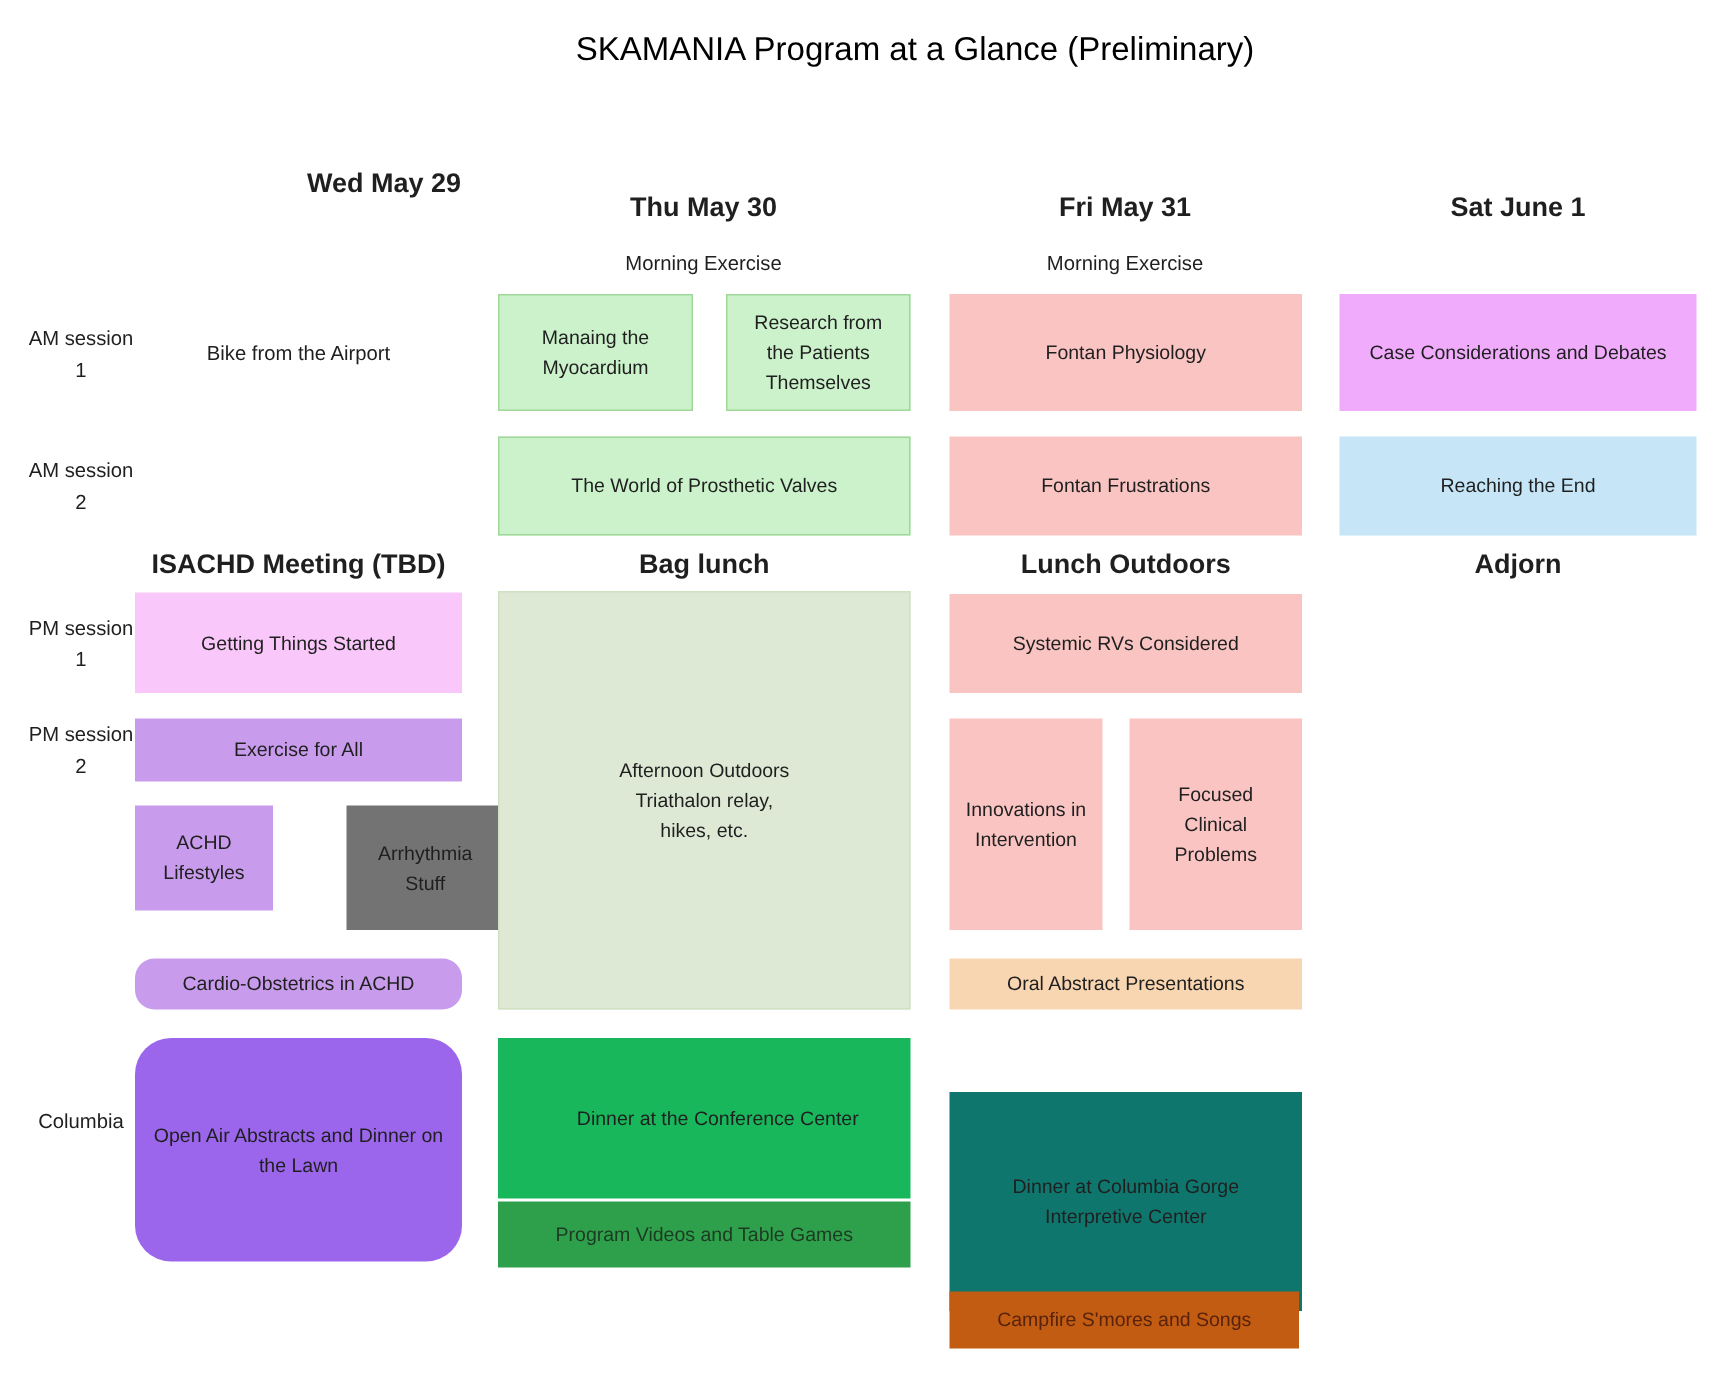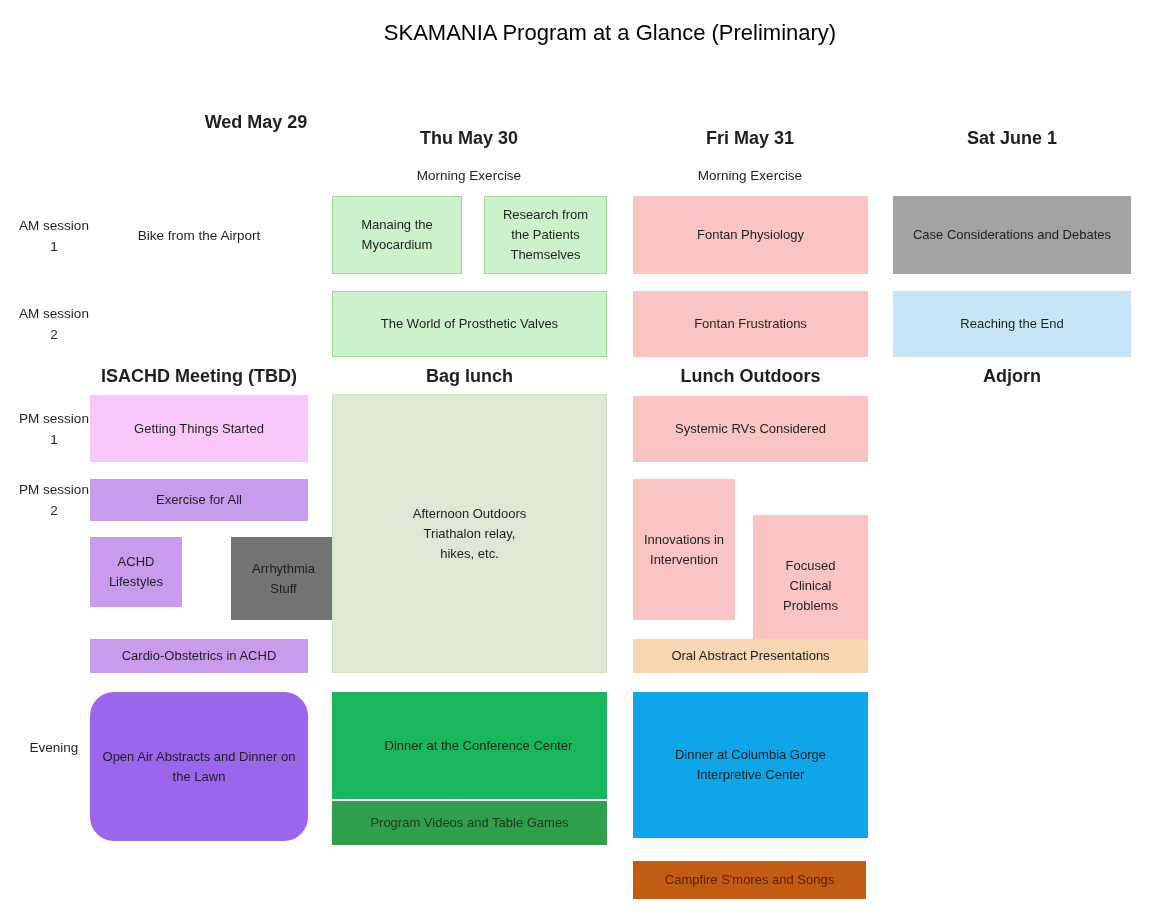--- a/index.html
+++ b/index.html
@@ -75,47 +75,47 @@
 <div class="abs hdr hdr-thu">Thu May 30</div>
 <div class="abs hdr hdr-fri">Fri May 31</div>
 <div class="abs hdr hdr-sat">Sat June 1</div>
 <div class="abs center note-thu">Morning Exercise</div>
 <div class="abs center note-fri">Morning Exercise</div>
 
 <div class="abs center rowlbl lbl-am1">AM session 1</div>
 <div class="abs center rowlbl lbl-am2">AM session 2</div>
 <div class="abs center rowlbl lbl-pm1">PM session 1</div>
 <div class="abs center rowlbl lbl-pm2">PM session 2</div>
-<div class="abs center rowlbl lbl-eve">Evening</div>
+<div class="abs center rowlbl lbl-eve">Columbia</div>
 
 <div class="abs center mid mid-wed">ISACHD Meeting (TBD)</div>
 <div class="abs center mid mid-thu">Bag lunch</div>
 <div class="abs center mid mid-fri">Lunch Outdoors</div>
 <div class="abs center mid mid-sat">Adjorn</div>
 
 <div class="abs center txt b-bike">Bike from the Airport</div>
 <div class="abs center box b-getting" style="background-color: rgb(249, 199, 249);">Getting Things Started</div>
 <div class="abs center box b-exercise" style="background-color: rgb(200, 155, 236);">Exercise for All</div>
 <div class="abs center box b-achd" style="background-color: rgb(200, 155, 236);">ACHD Lifestyles</div>
 <div class="abs center box b-arrhy" style="background-color: #737373; margin-left: 28px;">Arrhythmia Stuff</div>
-<div class="abs center box b-cardio" style="background-color: rgb(200, 155, 236);">Cardio-Obstetrics in ACHD</div>
+<div class="abs center box b-cardio" style="background-color: rgb(200, 155, 236); border-radius: 13px;">Cardio-Obstetrics in ACHD</div>
 <div class="abs center box b-openair" style="background-color: rgb(155, 102, 236);">Open Air Abstracts and Dinner on the Lawn</div>
 
 <div class="abs center box bd-green b-managing" style="background-color: rgb(203, 242, 202);">Manaing the Myocardium</div>
 <div class="abs center box bd-green b-research" style="background-color: rgb(203, 242, 202);">Research from the Patients Themselves</div>
 <div class="abs center box bd-green b-valves" style="background-color: rgb(203, 242, 202);">The World of Prosthetic Valves</div>
 <div class="abs center box preline bd-sage b-afternoon" style="background-color: rgb(221, 233, 213);">Afternoon Outdoors
 Triathalon relay,
 hikes, etc.</div>
 <div class="abs center box b-thudinner" style="background-color: rgb(25, 183, 92);">Dinner at the Conference Center</div>
 <div class="abs center box fg-darkgreen b-videos" style="background-color: rgb(46, 160, 75);">Program Videos and Table Games</div>
 
 <div class="abs center box b-physio" style="background-color: rgb(249, 196, 194);">Fontan Physiology</div>
 <div class="abs center box b-frustr" style="background-color: rgb(249, 196, 194);">Fontan Frustrations</div>
 <div class="abs center box b-systemic" style="background-color: rgb(249, 196, 194);">Systemic RVs Considered</div>
 <div class="abs center box b-innov" style="background-color: rgb(249, 196, 194);">Innovations in Intervention</div>
-<div class="abs center box b-focused" style="background-color: rgb(249, 196, 194); margin-top: 36px;">Focused Clinical Problems</div>
+<div class="abs center box b-focused" style="background-color: rgb(249, 196, 194);">Focused Clinical Problems</div>
 <div class="abs center box b-oral" style="background-color: rgb(248, 214, 177);">Oral Abstract Presentations</div>
-<div class="abs center box b-fridinner" style="background-color: #0ea5e9;">Dinner at Columbia Gorge Interpretive Center</div>
+<div class="abs center box b-fridinner" style="background-color: #0f766e; margin-top: 36px;">Dinner at Columbia Gorge Interpretive Center</div>
 <div class="abs center box fg-darkbrown b-campfire" style="background-color: rgb(194, 92, 19);">Campfire S'mores and Songs</div>
 
-<div class="abs center box b-cases" style="background-color: #a3a3a3;">Case Considerations and Debates</div>
+<div class="abs center box b-cases" style="background-color: #f0abfc;">Case Considerations and Debates</div>
 <div class="abs center box b-reach" style="background-color: rgb(198, 230, 248);">Reaching the End</div>
 
 </body></html>

